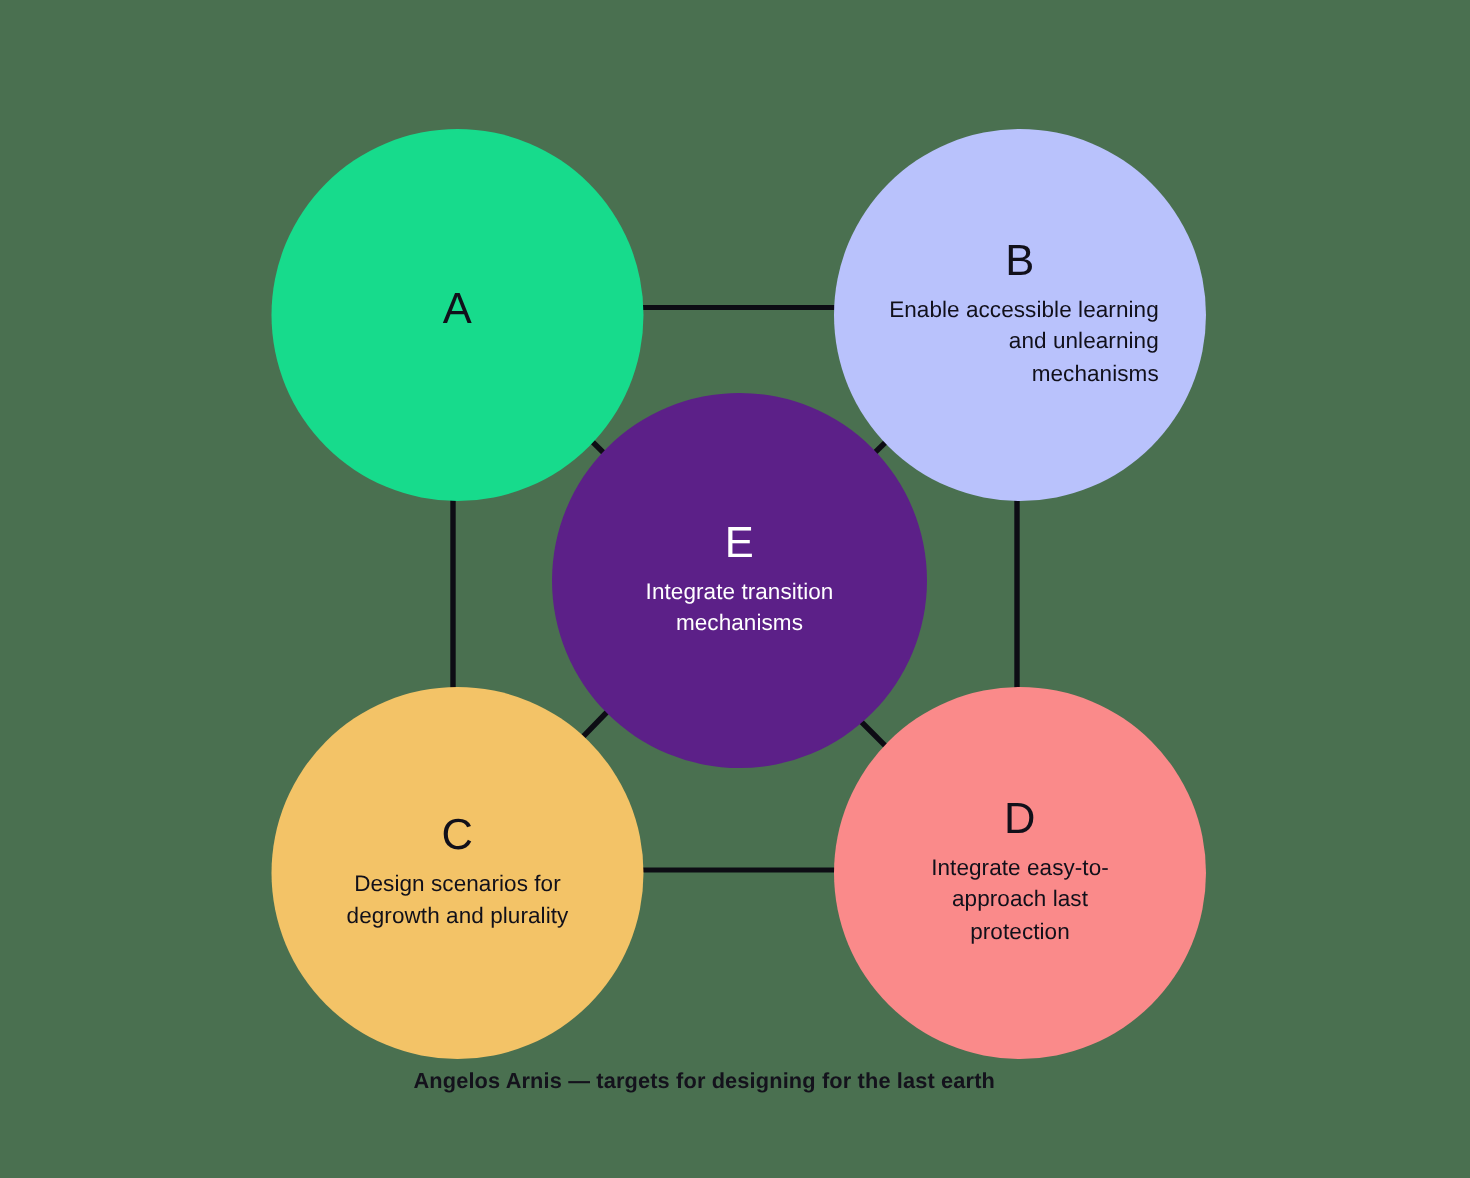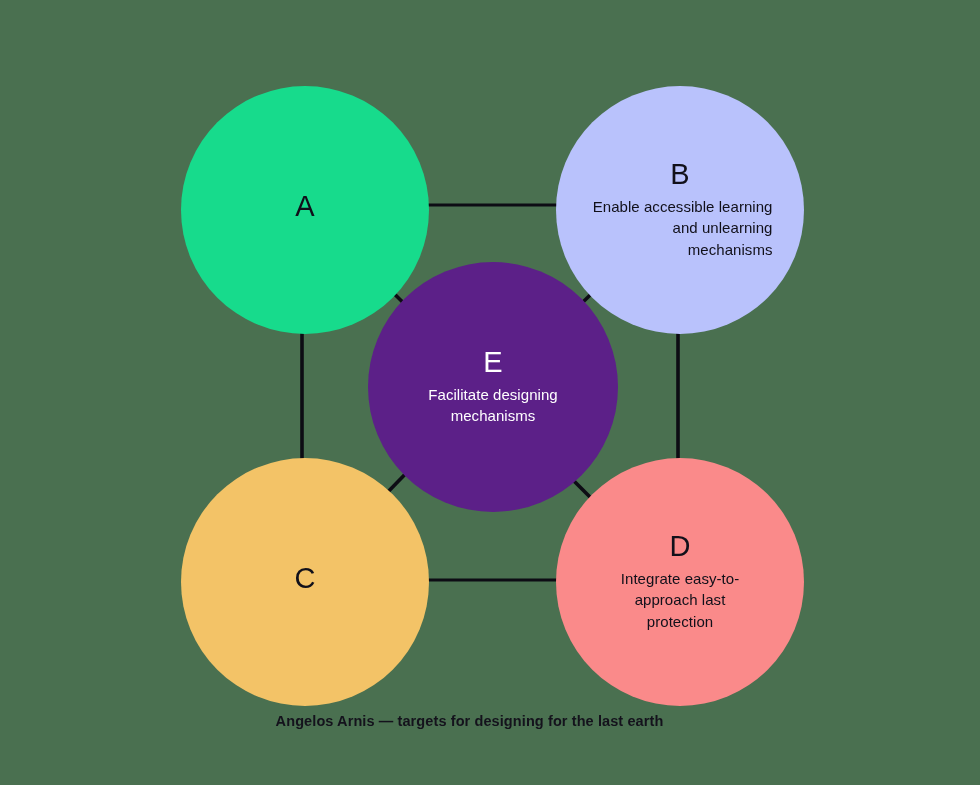--- a/index.html
+++ b/index.html
@@ -111,27 +111,28 @@
     <div class="node-letter dark-label">A</div>
   </div>
 
   <div class="node" id="node-b" style="background:#b9c2fc">
     <div class="node-letter dark-label">B</div>
     <div class="node-text dark-label">Enable accessible learning and unlearning mechanisms</div>
   </div>
 
   <div class="node" id="node-c" style="background:#f3c367">
     <div class="node-letter dark-label">C</div>
+    <div class="node-text dark-label">Design scenarios for degrowth and plurality</div>
   </div>
 
   <div class="node" id="node-d" style="background:#fa8a8a">
     <div class="node-letter dark-label">D</div>
     <div class="node-text dark-label">Integrate easy-to-approach last protection</div>
   </div>
 
   <div class="node" id="node-e" style="background:#5c2088">
     <div class="node-letter light-label">E</div>
-    <div class="node-text light-label">Facilitate designing mechanisms</div>
+    <div class="node-text light-label">Integrate transition mechanisms</div>
   </div>
 
   <div id="caption">Angelos Arnis — targets for designing for the last earth</div>
 
 </div>
 
 </body></html>

